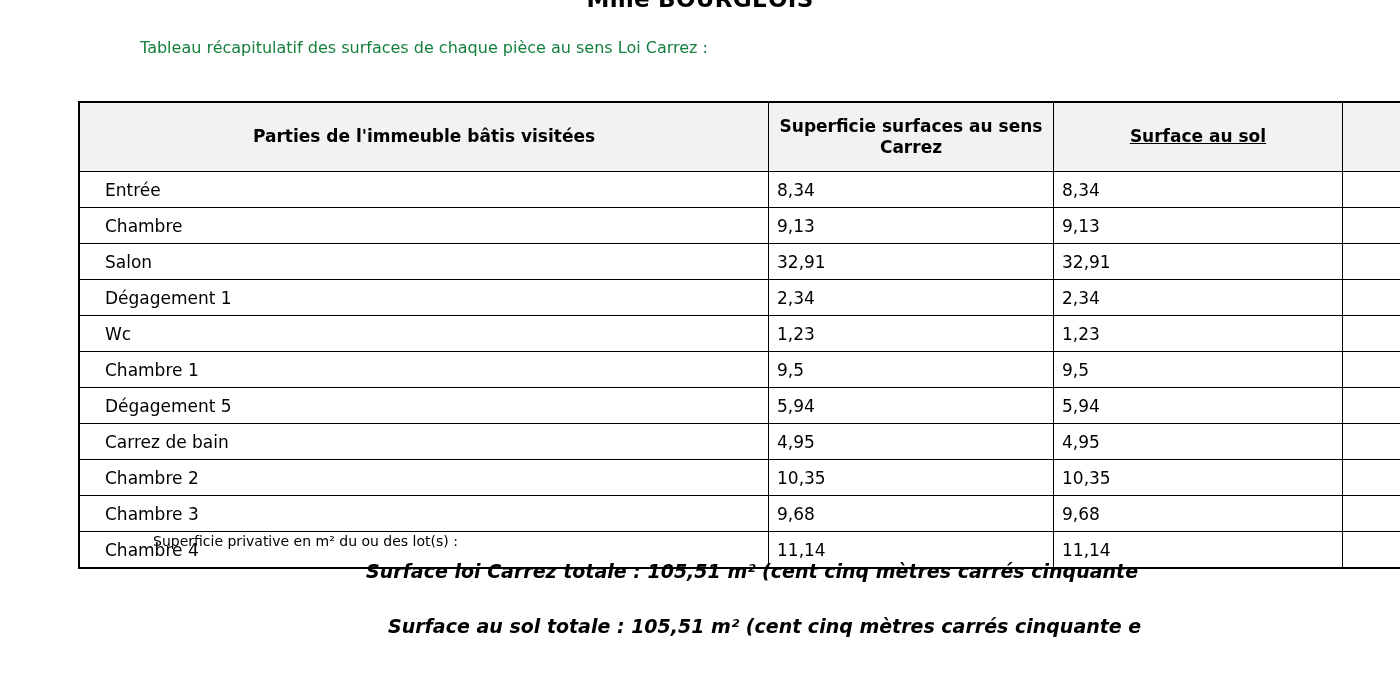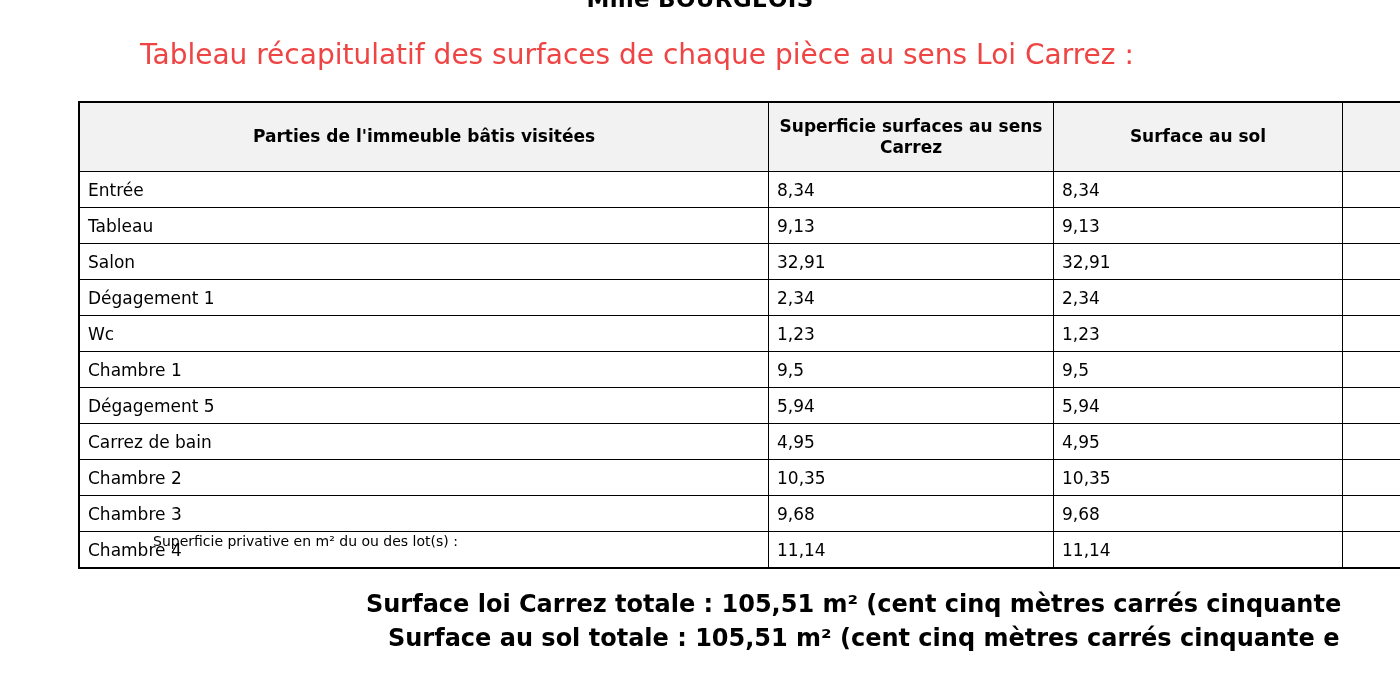--- a/index.html
+++ b/index.html
@@ -34,22 +34,22 @@
     letter-spacing: 0.3px;
     color: #000;
     overflow: hidden;
     height: 26px;
   }
 
   .intro-line {
     position: absolute;
     top: 38px;
     left: 140px;
-    font-size: 28px;
-    color: #ef4444;
+    font-size: 16px;
+    color: #15803d;
     white-space: nowrap;
   }
 
   
   .table-wrap {
     position: absolute;
     top: 101px;
     left: 78px;
     width: 1340px;
   }
@@ -70,30 +70,30 @@
     background: #f2f2f2;
     font-weight: bold;
     text-align: center;
     height: 60px;
     line-height: 1.25;
     font-size: 17px;
     padding: 4px 8px;
   }
   table.carrez thead th.col-parties { width: 672px; }
   table.carrez thead th.col-carrez  { width: 268px; }
-  table.carrez thead th.col-sol     { width: 272px; }
+  table.carrez thead th.col-sol     { width: 272px; text-decoration: underline; }
   table.carrez thead th.col-extra   { width: 128px; }
 
   table.carrez tbody td {
     height: 31px;
     padding: 2px 8px;
   }
   table.carrez tbody td.cell-name {
     text-align: left;
-    padding-left: 8px;
+    padding-left: 25px;
   }
   table.carrez tbody td.cell-num {
     text-align: left;
   }
   table.carrez tbody td.cell-extra {
     text-align: center;
   }
   
   .table-wrap table.carrez {
     border: 2px solid #000;
@@ -101,29 +101,30 @@
 
   .subtotal-line {
     position: absolute;
     top: 533px;
     left: 153px;
     font-size: 14px;
     white-space: nowrap;
   }
   .totals {
     position: absolute;
-    top: 587px;
+    top: 558px;
     left: 366px;
-    font-size: 24px;
+    font-size: 19px;
     font-weight: bold;
     line-height: 1.42;
     white-space: nowrap;
+    font-style: italic;
   }
   .totals div { white-space: nowrap; }
-  .totals .line2 { padding-left: 22px; }
+  .totals .line2 { padding-left: 22px; margin-top: 28px; }
 </style>
 </head>
 <body>
 
 <div class="page">
 
   <div class="doc-header">Mme BOURGEOIS</div>
 
   <div class="intro-line">Tableau récapitulatif des surfaces de chaque pièce au sens Loi Carrez :</div>
 
@@ -138,21 +139,21 @@
         </tr>
       </thead>
       <tbody id="table-body">
           <tr>
             <td class="cell-name">Entrée</td>
             <td class="cell-num">8,34</td>
             <td class="cell-num">8,34</td>
             <td class="cell-extra"></td>
           </tr>
           <tr>
-            <td class="cell-name">Tableau</td>
+            <td class="cell-name">Chambre</td>
             <td class="cell-num">9,13</td>
             <td class="cell-num">9,13</td>
             <td class="cell-extra"></td>
           </tr>
           <tr>
             <td class="cell-name">Salon</td>
             <td class="cell-num">32,91</td>
             <td class="cell-num">32,91</td>
             <td class="cell-extra"></td>
           </tr>

